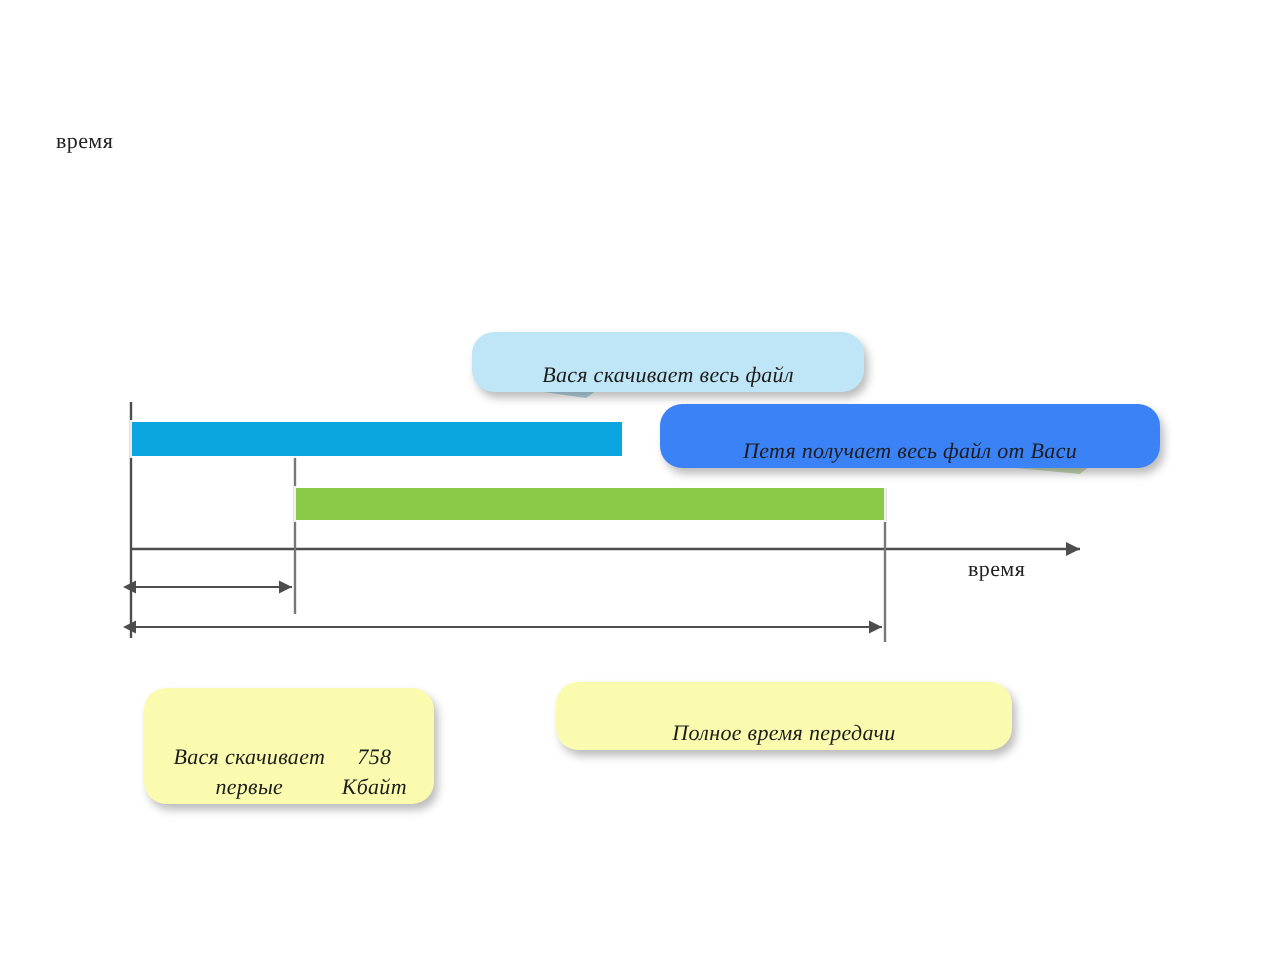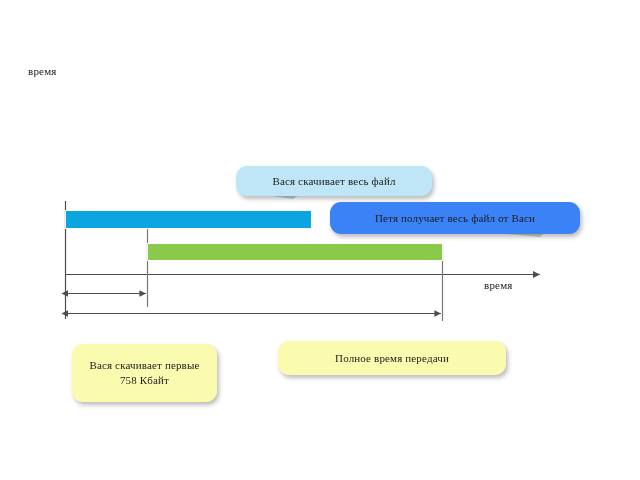--- a/index.html
+++ b/index.html
@@ -67,28 +67,29 @@
     height: 16px;
     background: #8BC948;
     box-shadow: 0 0 0 1px rgba(255,255,255,0.9);
   }
 
   
   .callout {
     box-sizing: border-box;
     border-radius: 11px;
     display: flex;
-    align-items: center;
+    align-items: flex-end;
     justify-content: center;
     text-align: center;
     font-size: 11px;
     line-height: 15px;
     color: #1c1c1c;
     letter-spacing: .15px;
     padding: 0 10px;
+    font-style: italic;
   }
   .callout-blue {
     left: 236px;
     top: 150px;
     width: 196px;
     height: 30px;
     background: #BFE6F7;
     box-shadow: 2px 3px 4px rgba(80,80,80,.38);
   }
   .callout-green {
@@ -99,21 +100,21 @@
     background: #3b82f6;
     box-shadow: 2px 3px 4px rgba(80,80,80,.38);
   }
   .callout-yellow-1 {
     left: 72px;
     top: 328px;
     width: 145px;
     height: 58px;
     background: #FBFBAF;
     box-shadow: 2px 3px 4px rgba(80,80,80,.38);
-    flex-direction: column;
+    flex-direction: row;
   }
   .callout-yellow-2 {
     left: 278px;
     top: 325px;
     width: 228px;
     height: 34px;
     background: #FBFBAF;
     box-shadow: 2px 3px 4px rgba(80,80,80,.38);
   }
   .callout-line { display: block; }

